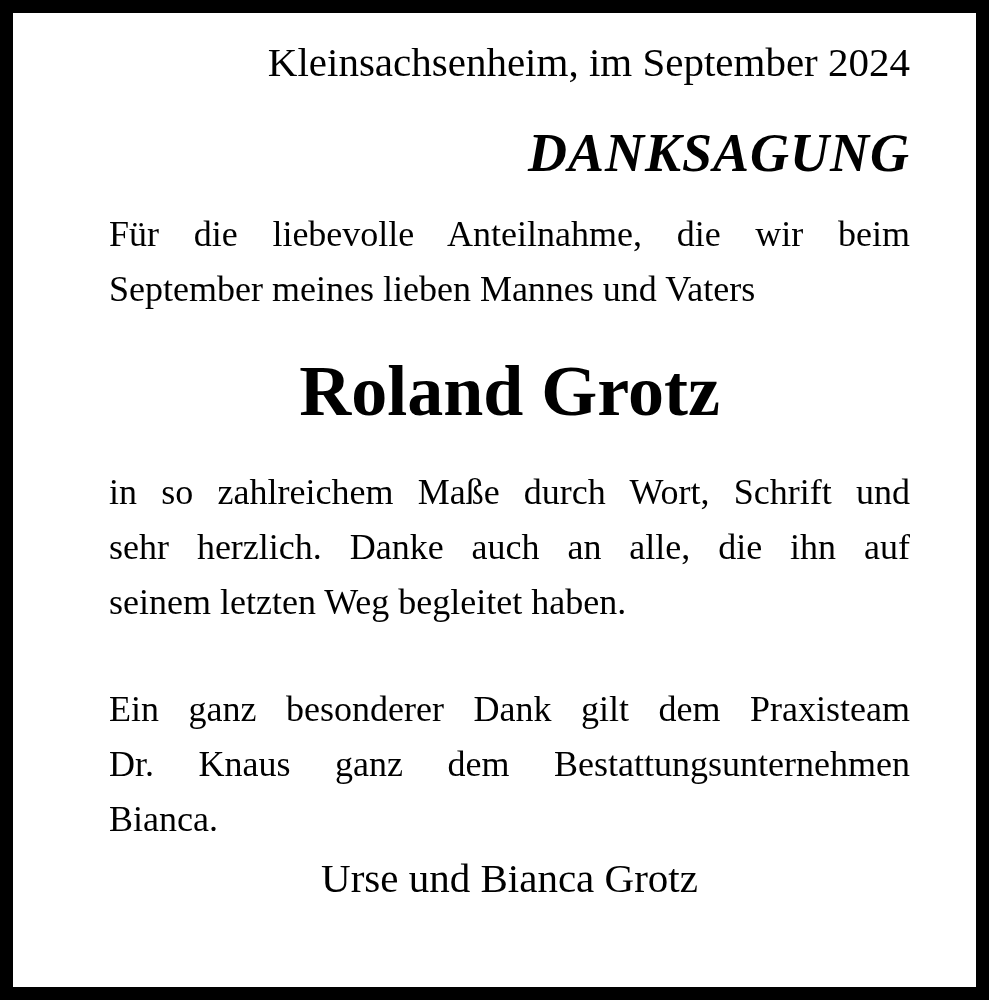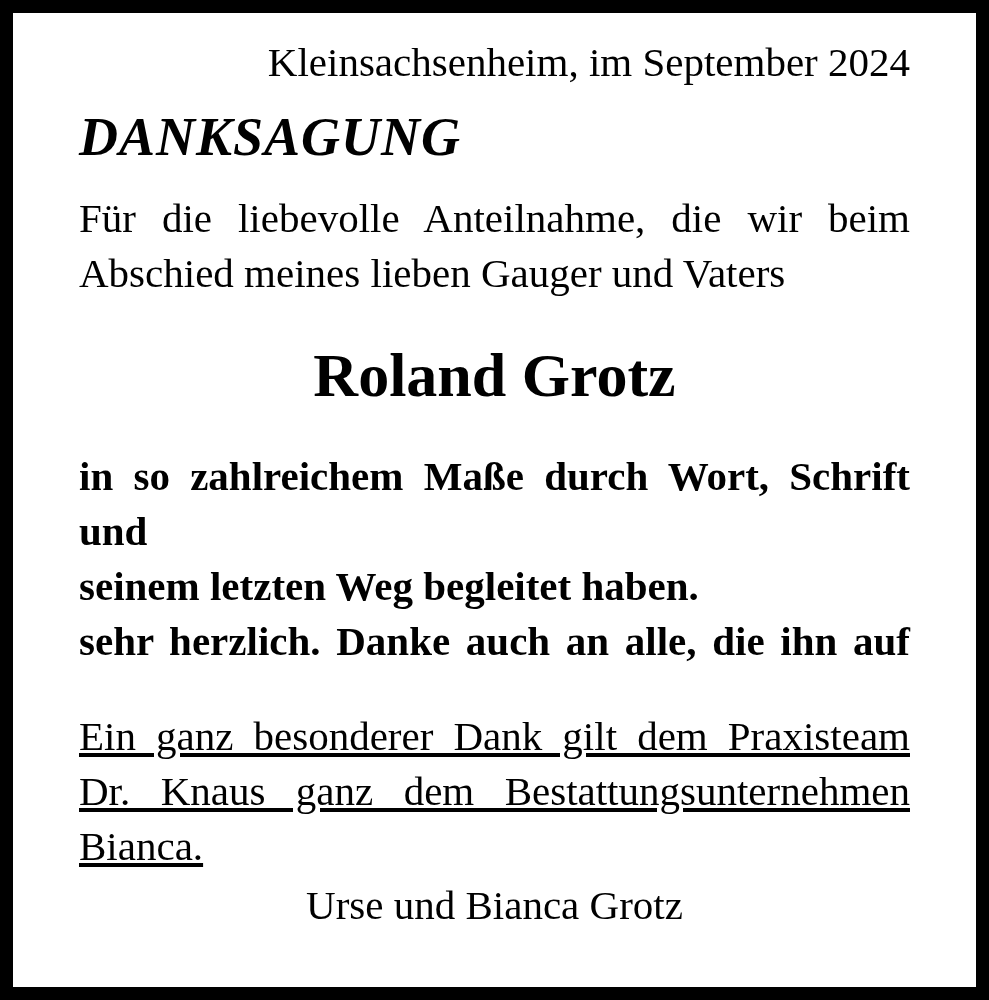--- a/index.html
+++ b/index.html
@@ -11,60 +11,61 @@
     width: 989px;
     height: 1000px;
     overflow: hidden;
   }
   .card {
     box-sizing: border-box;
     width: 989px;
     height: 1000px;
     background: #ffffff;
     border: 13px solid #000000;
-    padding: 20px 66px 0 66px;
+    padding: 20px 66px 0 96px;
     font-family: "Liberation Serif", serif;
     color: #000000;
     overflow: hidden;
   }
   .dateline {
     text-align: right;
     font-size: 41px;
     line-height: 50px;
     margin-top: 4px;
     white-space: nowrap;
   }
   .heading {
     font-size: 54px;
     font-weight: bold;
     font-style: italic;
     line-height: 60px;
-    margin-top: 20px;
+    margin-top: 36px;
     letter-spacing: 1px;
+    text-align: right;
   }
   .para {
-    font-size: 41px;
+    font-size: 36px;
     line-height: 55px;
   }
   .para .ln {
     display: block;
   }
   .para .just {
     text-align: justify;
     text-align-last: justify;
   }
   .para .lastln {
     text-align: left;
   }
   .intro  { margin-top: 24px; }
-  .bodytext { margin-top: 24px; font-weight: bold; }
-  .thanks { margin-top: 40px; text-decoration: underline; }
+  .bodytext { margin-top: 24px; }
+  .thanks { margin-top: 52px; }
   .name {
     text-align: center;
-    font-size: 62px;
+    font-size: 72px;
     font-weight: bold;
     line-height: 100px;
     margin-top: 24px;
     white-space: nowrap;
   }
   .signature {
     text-align: center;
     font-size: 41px;
     line-height: 50px;
     margin-top: 6px;
@@ -75,29 +76,29 @@
 <body>
 
 <div class="card">
 
   <div class="dateline">Kleinsachsenheim, im September 2024</div>
 
   <div class="heading">DANKSAGUNG</div>
 
   <div class="para intro">
     <span class="ln just">Für die liebevolle Anteilnahme, die wir beim</span>
-    <span class="ln lastln">Abschied meines lieben Gauger und Vaters</span>
+    <span class="ln lastln">September meines lieben Mannes und Vaters</span>
   </div>
 
   <div class="name">Roland Grotz</div>
 
   <div class="para bodytext">
     <span class="ln just">in so zahlreichem Maße durch Wort, Schrift und</span>
+    <span class="ln just">sehr herzlich. Danke auch an alle, die ihn auf</span>
     <span class="ln lastln">seinem letzten Weg begleitet haben.</span>
-    <span class="ln just">sehr herzlich. Danke auch an alle, die ihn auf</span>
   </div>
 
   <div class="para thanks">
     <span class="ln just">Ein ganz besonderer Dank gilt dem Praxisteam</span>
     <span class="ln just">Dr. Knaus ganz dem Bestattungsunternehmen</span>
     <span class="ln lastln">Bianca.</span>
   </div>
 
   <div class="signature">Urse und Bianca Grotz</div>
 

